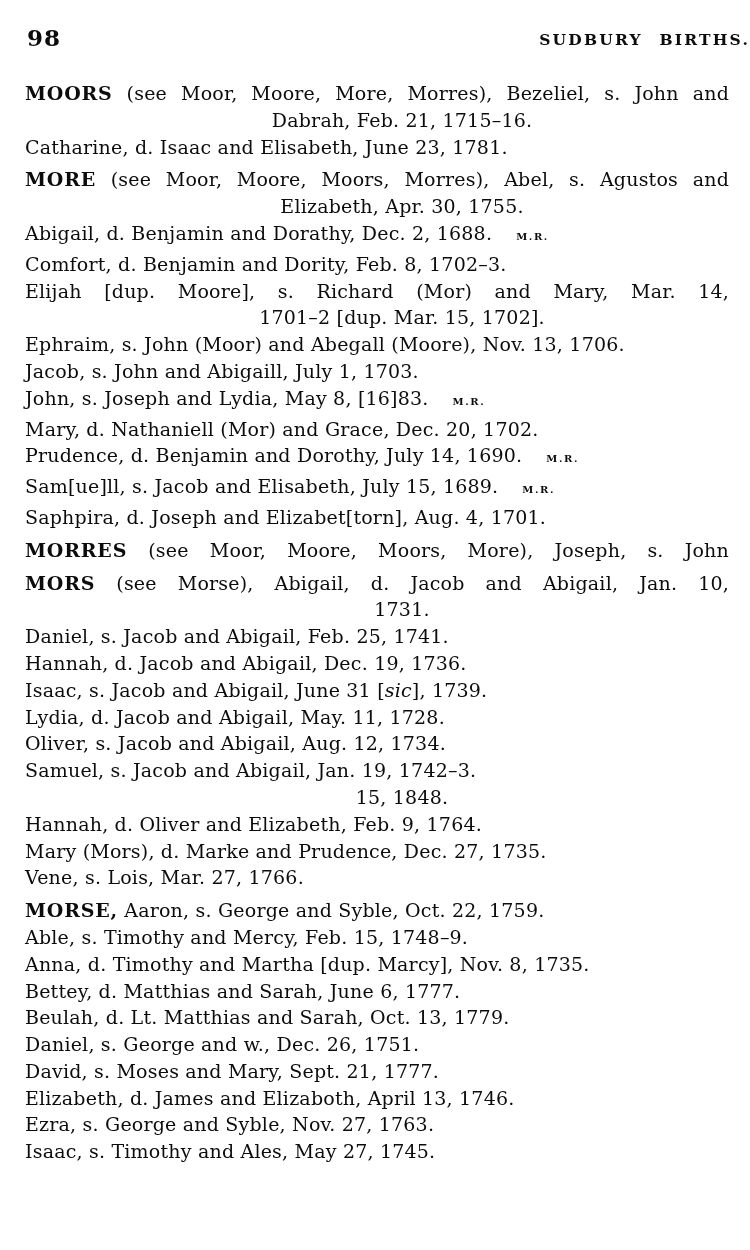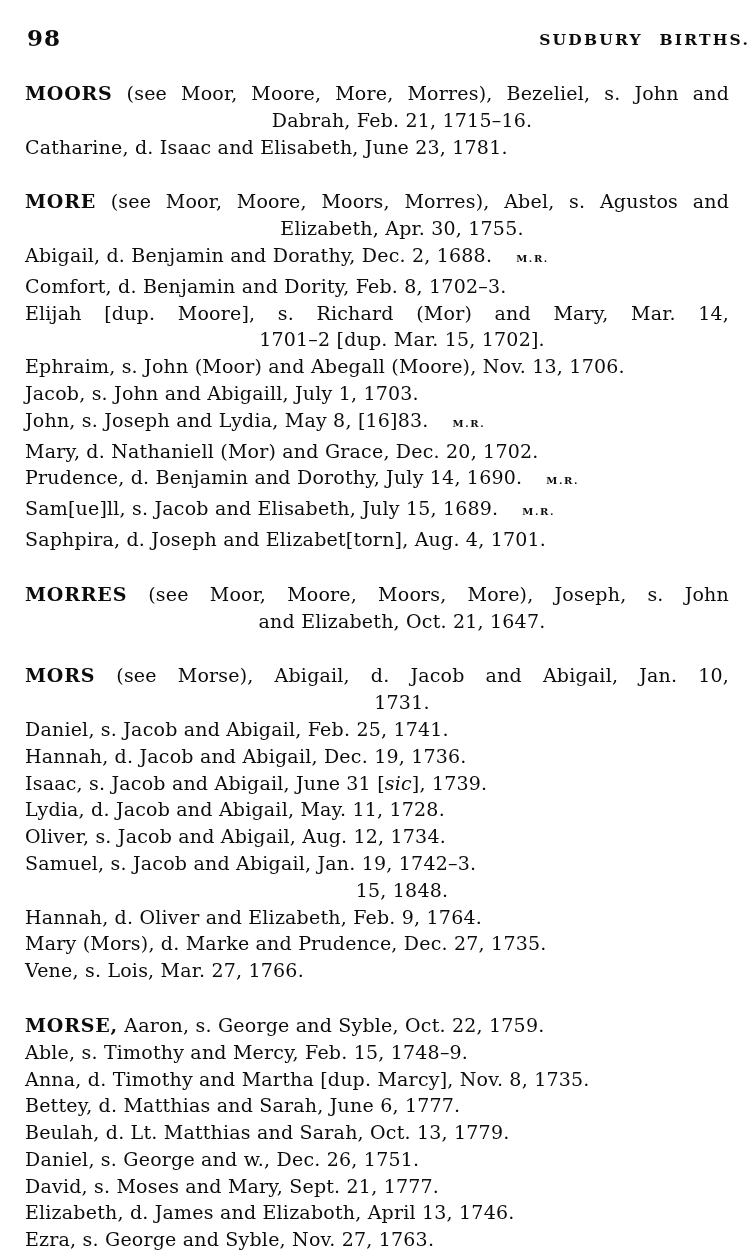--- a/index.html
+++ b/index.html
@@ -58,21 +58,21 @@
   .line.indent {
     padding-left: 50px;
     text-align: center;
   }
   .line.justify {
     white-space: normal;
     text-align: justify;
     text-align-last: justify;
   }
   .line.group-start {
-    margin-top: 28px;
+    margin-top: 6px;
   }
   .headword {
     font-weight: 700;
     letter-spacing: 0.8px;
   }
   .mr {
     font-size: 10px;
     font-weight: 700;
     letter-spacing: 1.6px;
     margin-left: 24px;
@@ -97,21 +97,20 @@
       <div class="line justify">Elijah [dup. Moore], s. Richard (Mor) and Mary, Mar. 14,</div>
       <div class="line indent">1701–2 [dup. Mar. 15, 1702].</div>
       <div class="line">Ephraim, s. John (Moor) and Abegall (Moore), Nov. 13, 1706.</div>
       <div class="line">Jacob, s. John and Abigaill, July 1, 1703.</div>
       <div class="line">John, s. Joseph and Lydia, May 8, [16]83.<span class="mr">M.R.</span></div>
       <div class="line">Mary, d. Nathaniell (Mor) and Grace, Dec. 20, 1702.</div>
       <div class="line">Prudence, d. Benjamin and Dorothy, July 14, 1690.<span class="mr">M.R.</span></div>
       <div class="line">Sam[ue]ll, s. Jacob and Elisabeth, July 15, 1689.<span class="mr">M.R.</span></div>
       <div class="line">Saphpira, d. Joseph and Elizabet[torn], Aug. 4, 1701.</div>
       <div class="line justify group-start"><span class="headword">MORRES</span> (see Moor, Moore, Moors, More), Joseph, s. John</div>
-      <div class="line indent">and Elizabeth, Oct. 21, 1647.</div>
       <div class="line justify group-start"><span class="headword">MORS</span> (see Morse), Abigail, d. Jacob and Abigail, Jan. 10,</div>
       <div class="line indent">1731.</div>
       <div class="line">Daniel, s. Jacob and Abigail, Feb. 25, 1741.</div>
       <div class="line">Hannah, d. Jacob and Abigail, Dec. 19, 1736.</div>
       <div class="line">Isaac, s. Jacob and Abigail, June 31 [<i>sic</i>], 1739.</div>
       <div class="line">Lydia, d. Jacob and Abigail, May. 11, 1728.</div>
       <div class="line">Oliver, s. Jacob and Abigail, Aug. 12, 1734.</div>
       <div class="line">Samuel, s. Jacob and Abigail, Jan. 19, 1742–3.</div>
       <div class="line indent">15, 1848.</div>
       <div class="line">Hannah, d. Oliver and Elizabeth, Feb. 9, 1764.</div>

